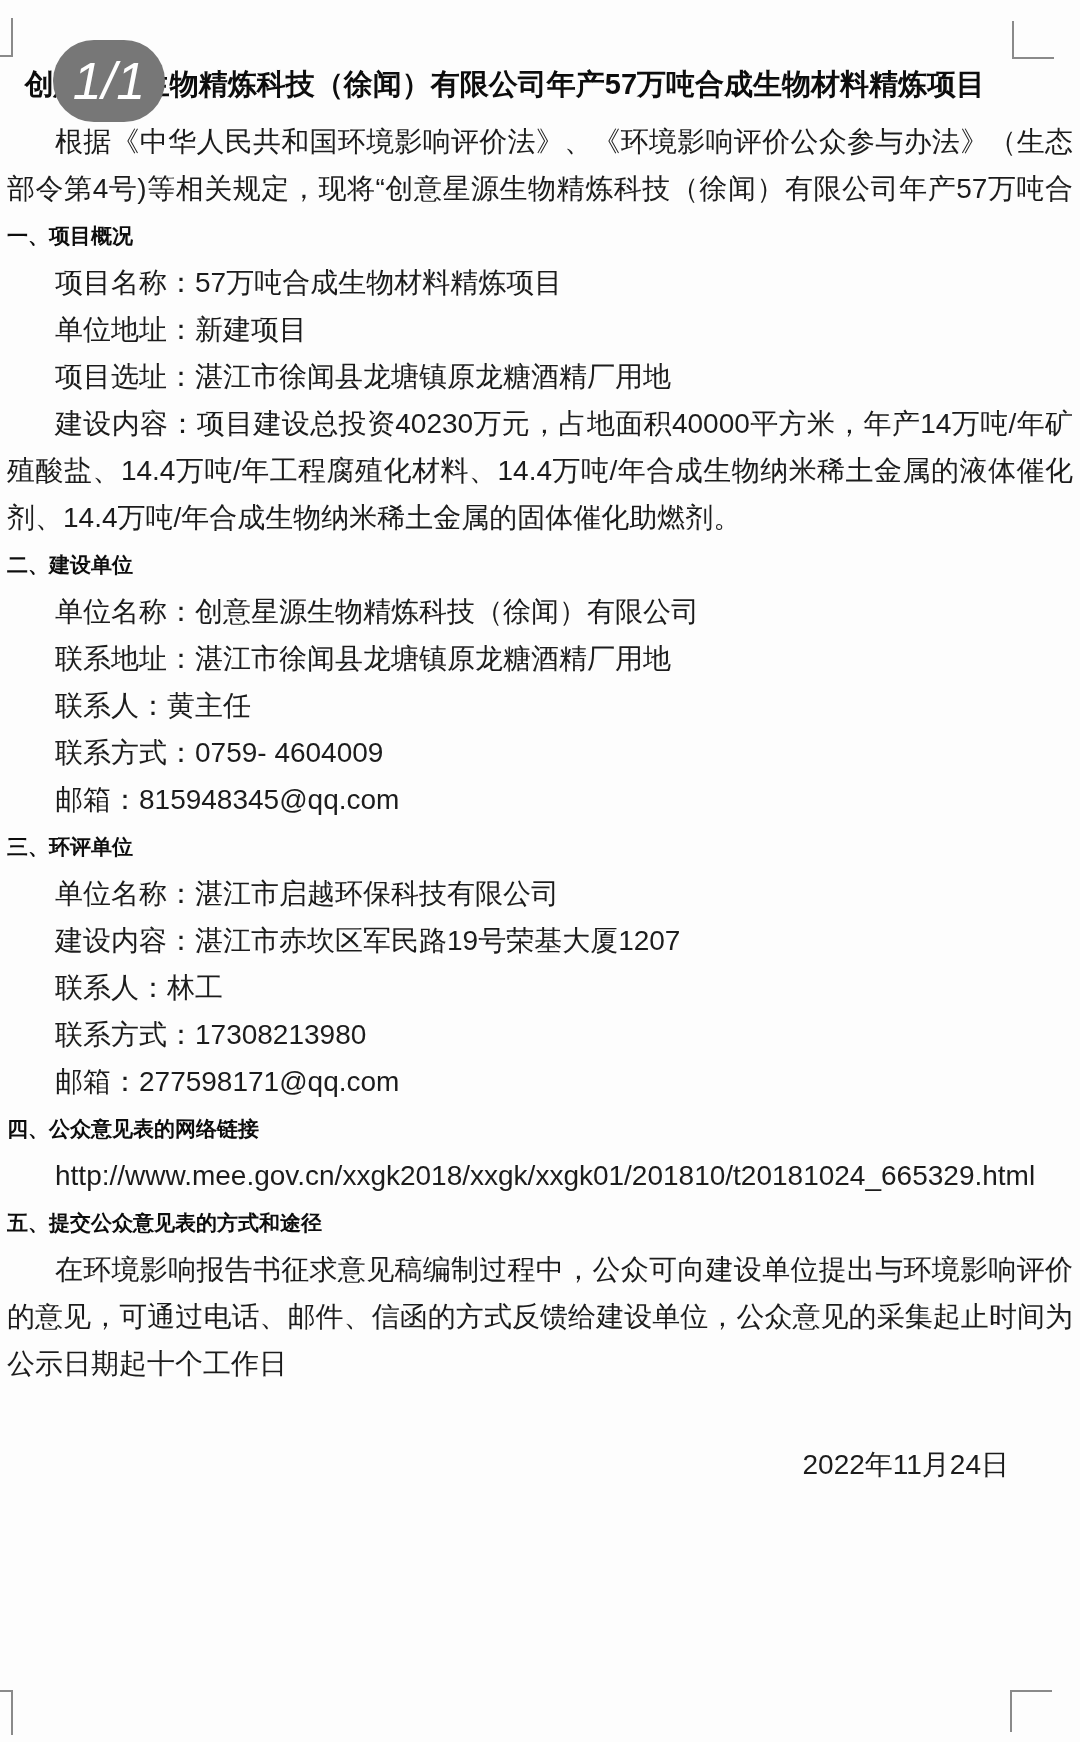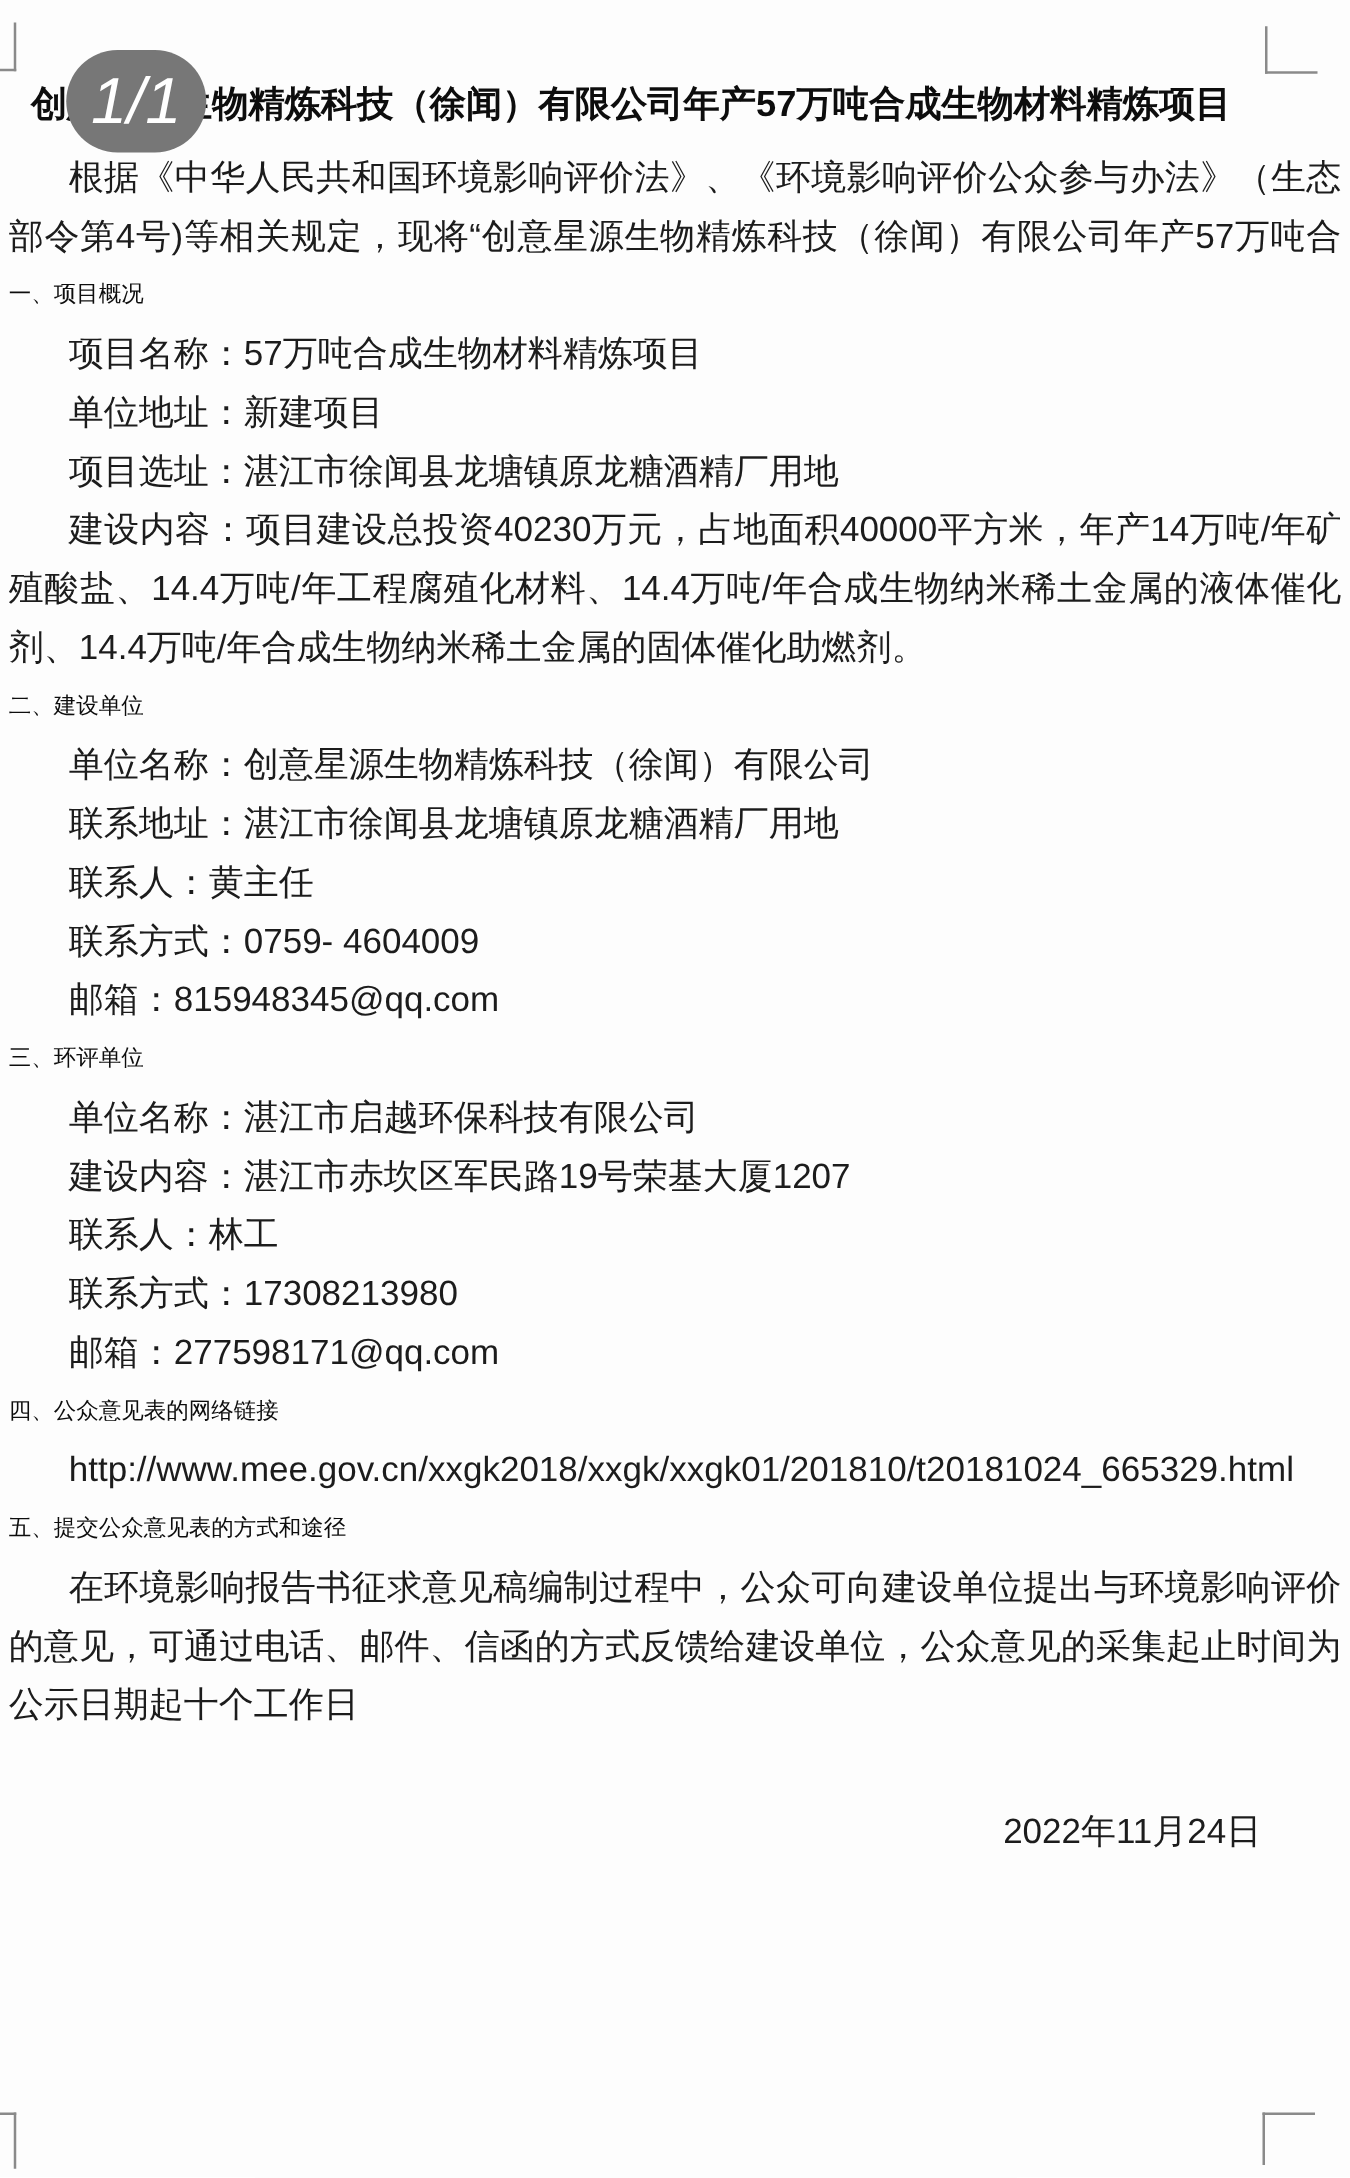--- a/index.html
+++ b/index.html
@@ -34,21 +34,21 @@
   .title-wrap { margin: 58px 70px 0 0; text-align: center; }
   .title-line {
     font-size: 29px; font-weight: 700; line-height: 52px;
     color: #0d0d0d; white-space: nowrap;
   }
   .body { margin-top: 8px; }
   .line {
     font-size: 28px; line-height: 47px; height: 47px;
     color: #1c1c1c; white-space: nowrap; overflow: visible;
   }
-  .heading { font-weight: 400; font-size: 18px; color: #0d0d0d; }
+  .heading { font-weight: 700; font-size: 21px; color: #0d0d0d; }
   .indent { padding-left: 48px; }
   .just {
     white-space: normal;
     text-align: justify;
     text-align-last: justify;
     overflow: hidden;
     padding-left: 0;
   }
   .just.firstline { text-indent: 48px; }
   .footer { margin-top: 54px; text-align: right; padding-right: 64px; }

